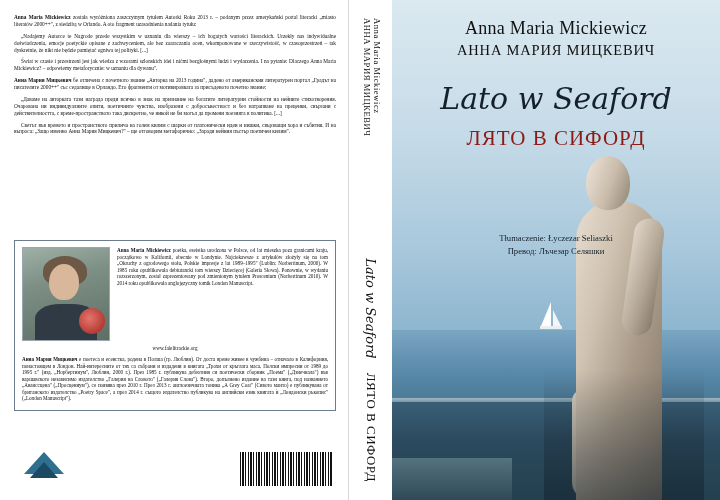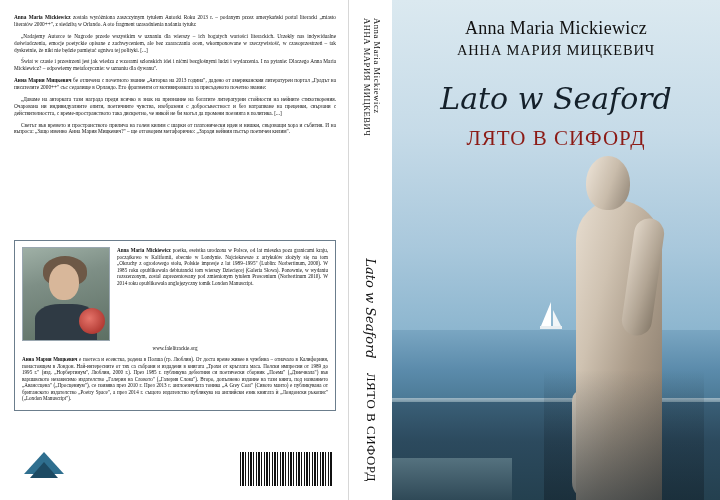--- a/index.html
+++ b/index.html
@@ -448,15 +448,19 @@
       <div class="st-shadow"></div>
     </div>
 
     <div class="fc-text">
       <div class="fc-author-en">Anna Maria Mickiewicz</div>
       <div class="fc-author-ru">АННА МАРИЯ МИЦКЕВИЧ</div>
       <div class="fc-title-en">Lato w Seaford</div>
       <div class="fc-title-ru">ЛЯТО В СИФОРД</div>
     </div>
 
+    <div class="fc-translator">
+      <div>Tłumaczenie: Łyczezar Seliaszki</div>
+      <div>Превод: Лъчезар Селяшки</div>
+    </div>
   </div>
 
 </div>
 
 </body></html>

